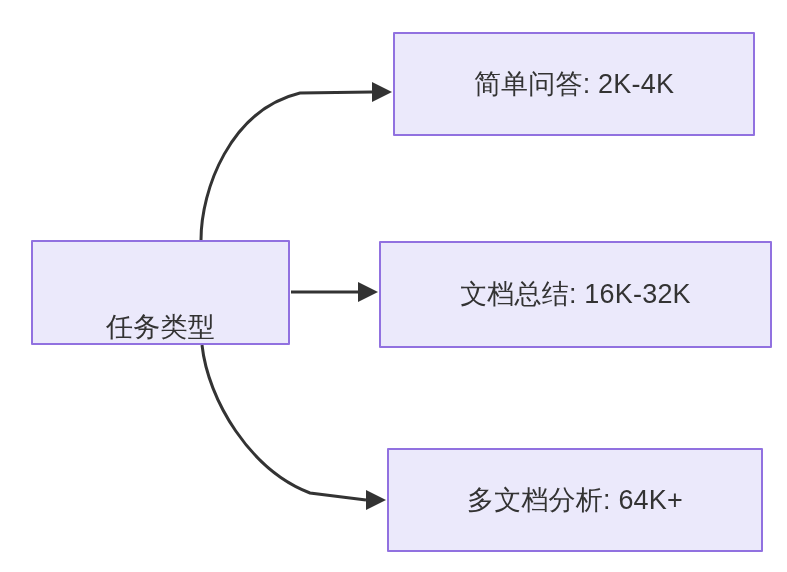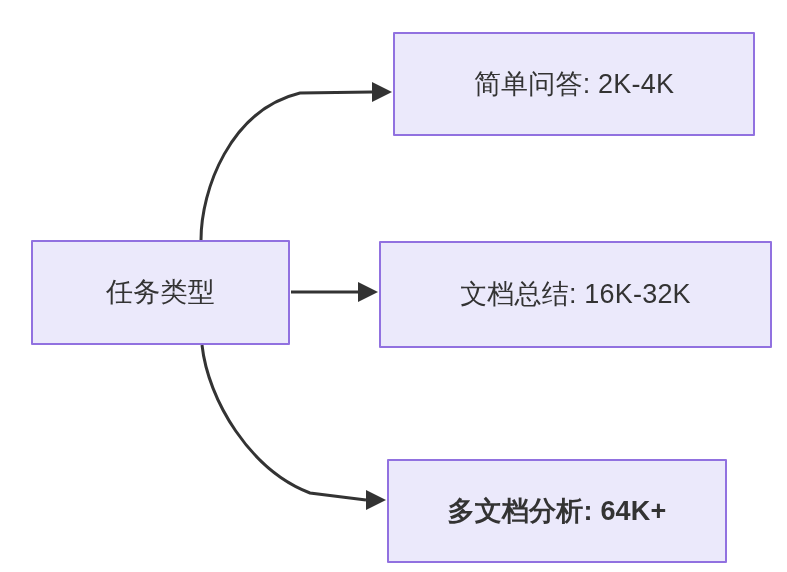--- a/index.html
+++ b/index.html
@@ -41,40 +41,40 @@
     line-height: 1.2;
     letter-spacing: 0.2px;
     white-space: nowrap;
     text-align: center;
   }
   #node-source {
     left: 31px;
     top: 240px;
     width: 259px;
     height: 105px;
+    align-items: flex-end;
   }
   #node-target-0 {
     left: 393px;
     top: 32px;
     width: 362px;
     height: 104px;
   }
   #node-target-1 {
     left: 379px;
     top: 241px;
     width: 393px;
     height: 107px;
     justify-content: center;
   }
   #node-target-2 {
     left: 387px;
-    top: 459px;
-    width: 340px;
+    top: 448px;
+    width: 376px;
     height: 104px;
-    font-weight: bold;
   }
   .edge-path {
     fill: none;
     stroke: #333333;
     stroke-width: 3;
     stroke-linecap: butt;
   }
   .arrow-head {
     fill: #333333;
     stroke: none;

